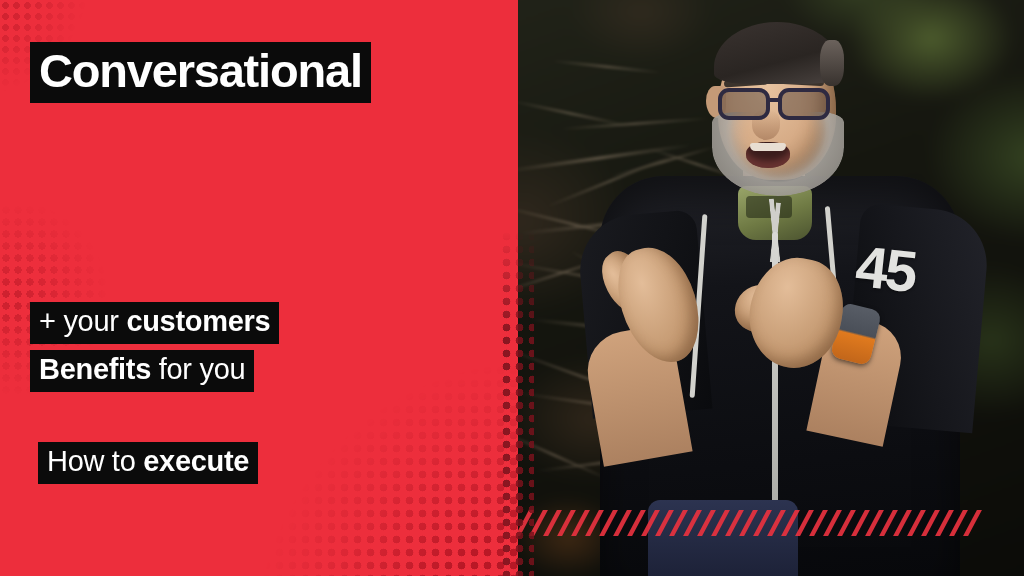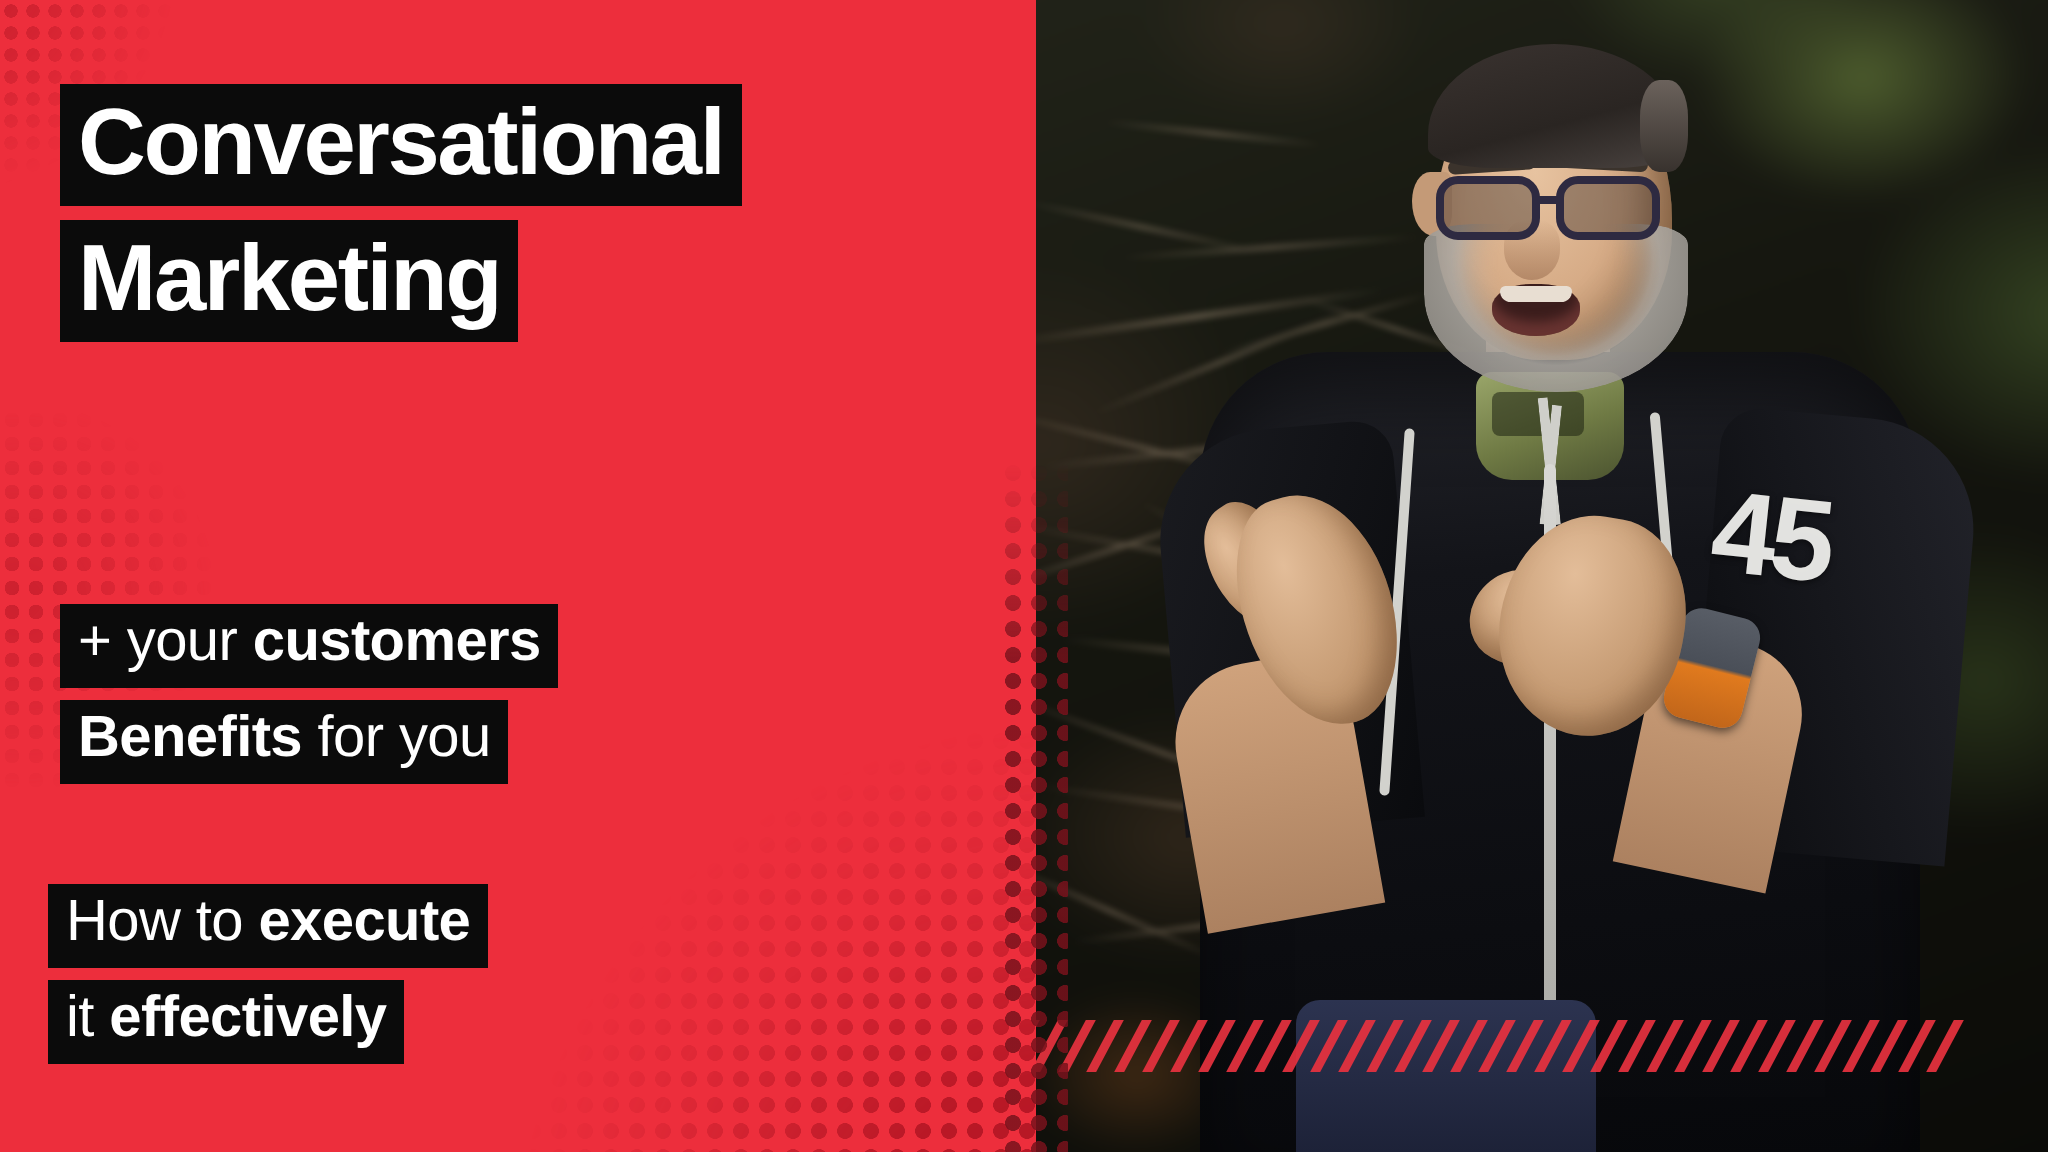--- a/index.html
+++ b/index.html
@@ -271,21 +271,21 @@
   }
   .title .line + .line { margin-top: 7px; }
 
   .sub1 { position: absolute; left: 30px; top: 207px; }
   .sub1 .hl { font-size: 31px; font-weight: 400; letter-spacing: -.3px; padding: 4px 9px 8px 9px; }
 
   .sub2 { position: absolute; left: 30px; top: 302px; }
   .sub2 .hl { font-size: 29px; letter-spacing: -.3px; padding: 5px 9px 8px 9px; }
   .sub2 .line + .line { margin-top: 6px; }
 
-  .sub3 { position: absolute; left: 24px; top: 442px; }
+  .sub3 { position: absolute; left: 38px; top: 442px; }
   .sub3 .hl { font-size: 29px; letter-spacing: -.3px; padding: 5px 9px 8px 9px; }
   .sub3 .line + .line { margin-top: 6px; }
 
   .b { font-weight: 700; }
   .n { font-weight: 400; }
 </style>
 </head>
 <body>
 
 <div class="slide">
@@ -401,28 +401,24 @@
     </div>
   </div>
   <div class="dots-spill"></div>
 
   <div class="copy">
 
     <div class="title-wrap title">
       <span class="line">
         <span class="hl b">Conversational</span>
       </span>
-      <span class="line">
-        <span class="hl b">Marketing</span>
-      </span>
     </div>
 
     <div class="sub2" id="bullet-1">
         <span class="line"><span class="hl"><span class="n">+ your </span><span class="b">customers</span></span></span>
         <span class="line"><span class="hl"><span class="b">Benefits</span><span class="n"> for you</span></span></span>
       </div>
     <div class="sub3" id="bullet-2">
         <span class="line"><span class="hl"><span class="n">How to </span><span class="b">execute</span></span></span>
-        <span class="line"><span class="hl"><span class="n">it </span><span class="b">effectively</span></span></span>
       </div>
 
   </div>
 </div>
 
 </body></html>

